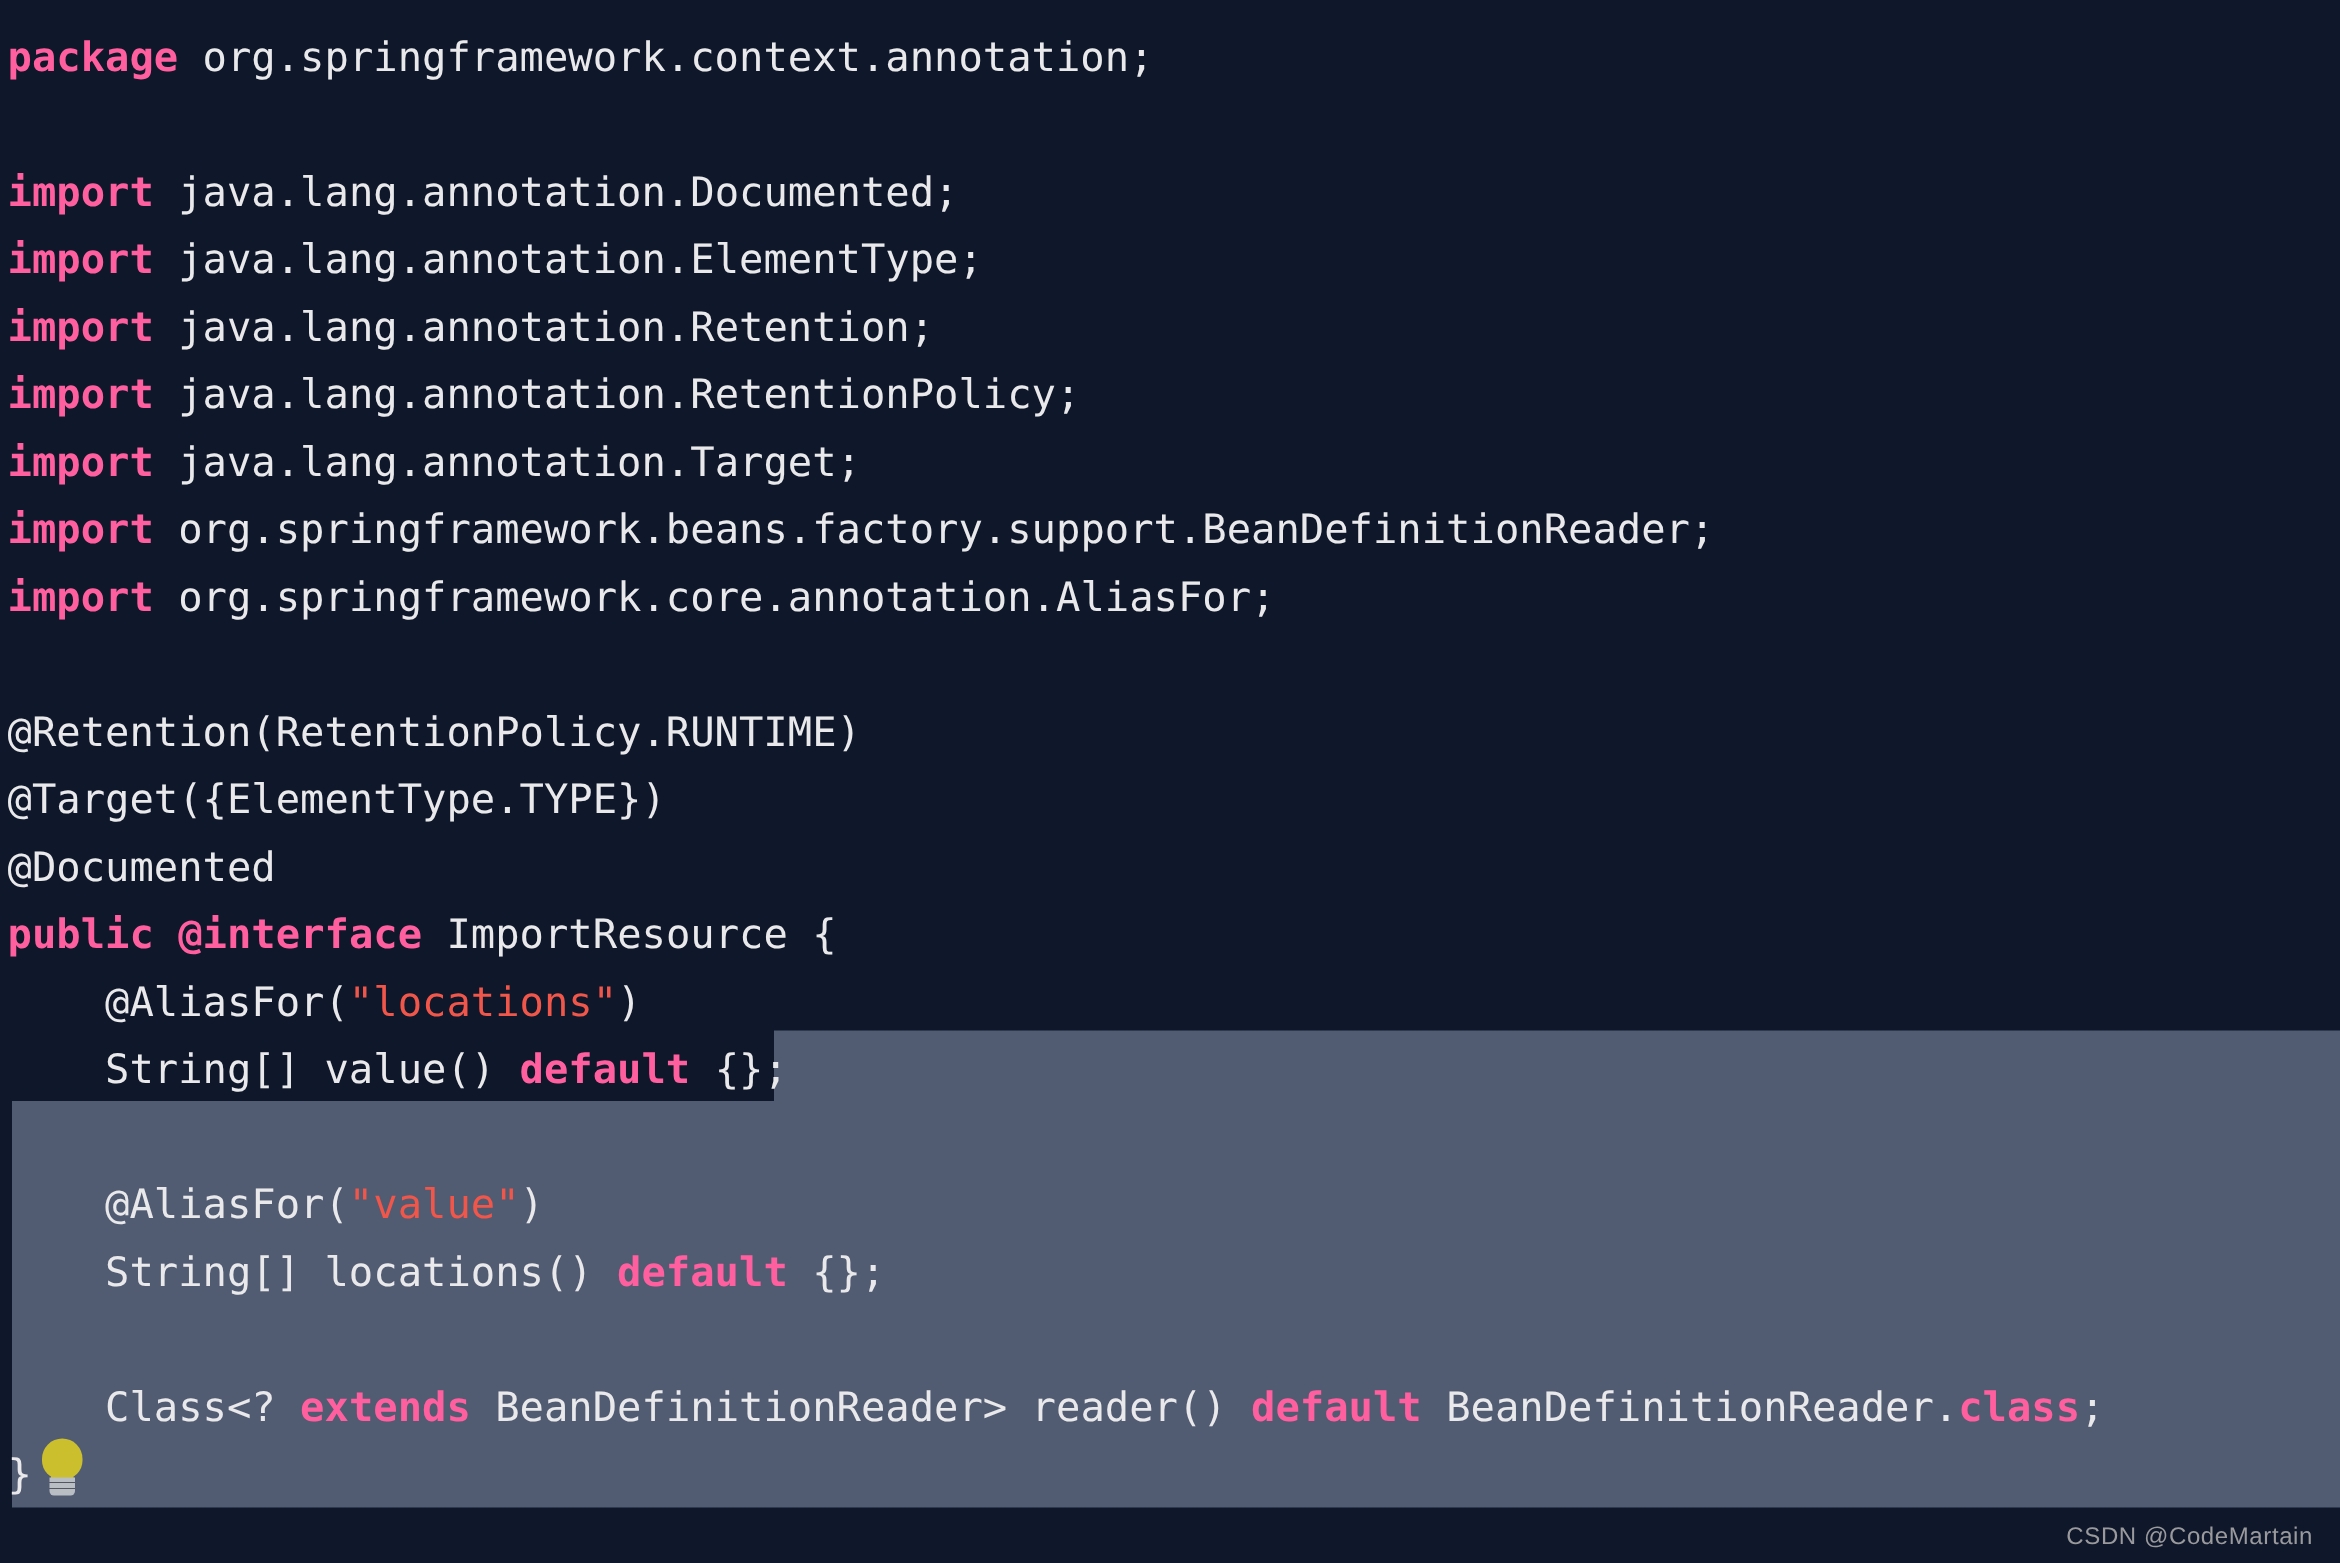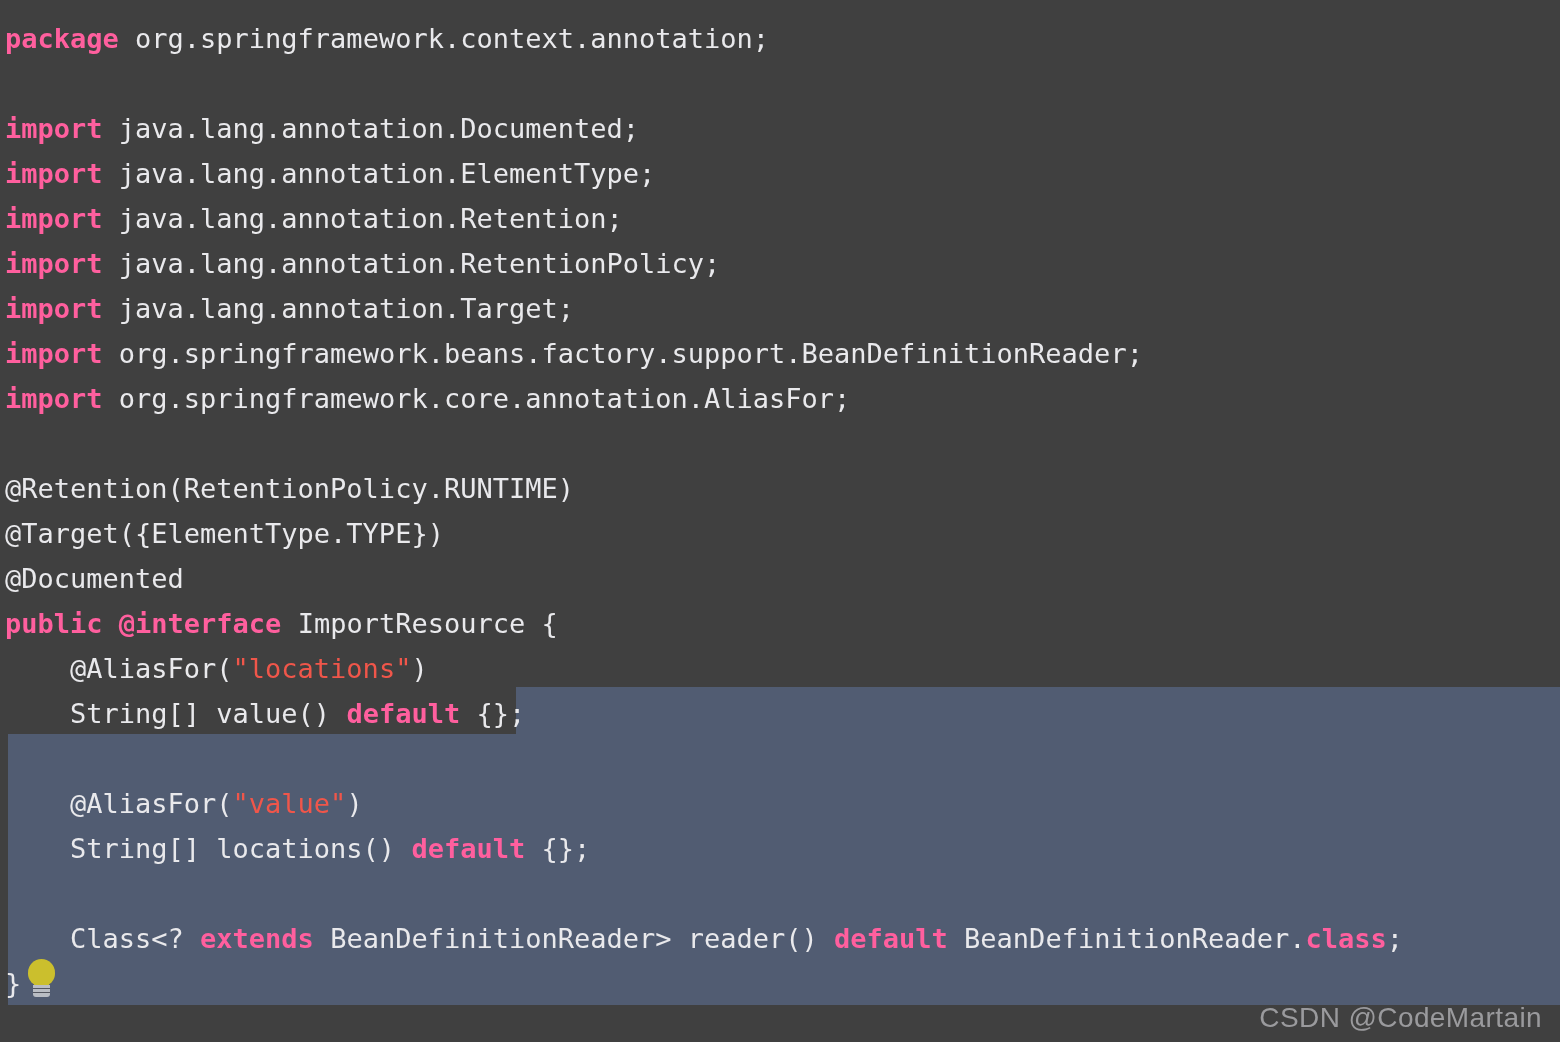--- a/index.html
+++ b/index.html
@@ -5,21 +5,21 @@
 <style>
   html, body {
     margin: 0;
     padding: 0;
     background: #2a2b31;
   }
   #screenshot {
     position: relative;
     width: 1560px;
     height: 1042px;
-    background: #404040;
+    background: #0f172a;
     overflow: hidden;
     font-family: "DejaVu Sans Mono", "Liberation Mono", monospace;
   }
 
   
   .sel-layer { position: absolute; pointer-events: none; }
   #sel-partial {
     left: 516px; top: 687px; width: 1044px; height: 47px;
     background: #515c72;
   }
@@ -78,21 +78,21 @@
         #53565f 7px, #53565f 8px,
         #b9bdc4 8px, #b9bdc4 12px);
     border-radius: 0 0 3px 3px;
   }
 
   
   #watermark {
     position: absolute;
     right: 18px; bottom: 8px;
     font-family: "Liberation Sans", sans-serif;
-    font-size: 28px;
+    font-size: 16px;
     color: #9a9a9d;
     letter-spacing: 0.4px;
   }
 </style>
 </head>
 <body>
 
 <div id="screenshot">
 
   <div class="sel-layer" id="sel-partial"></div>

